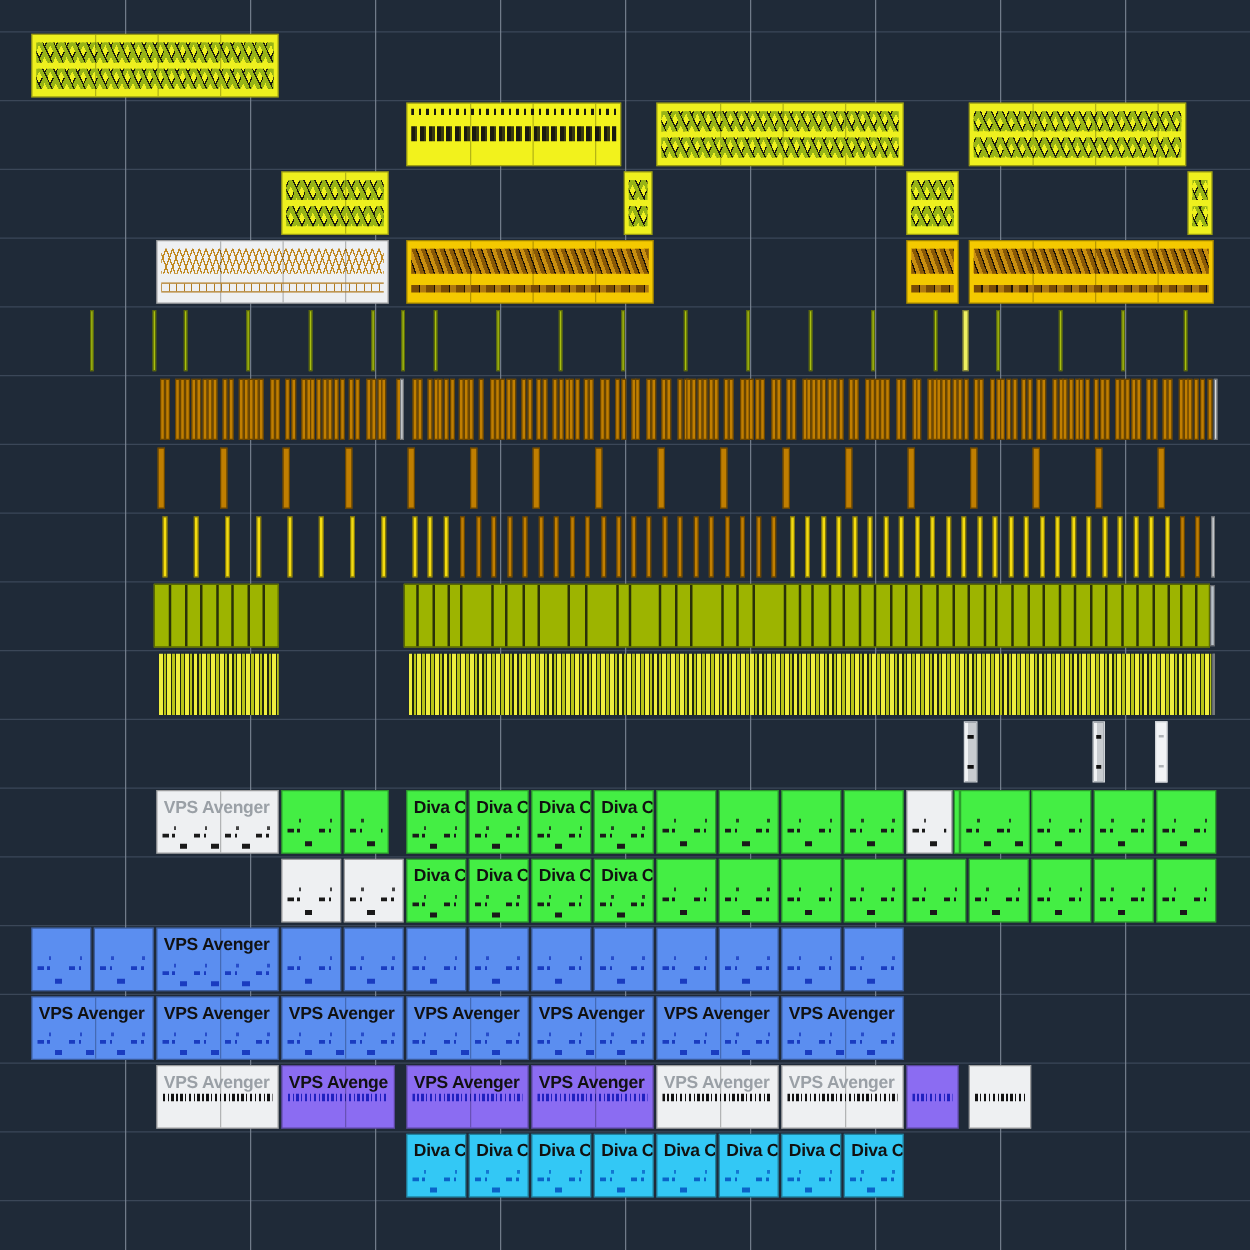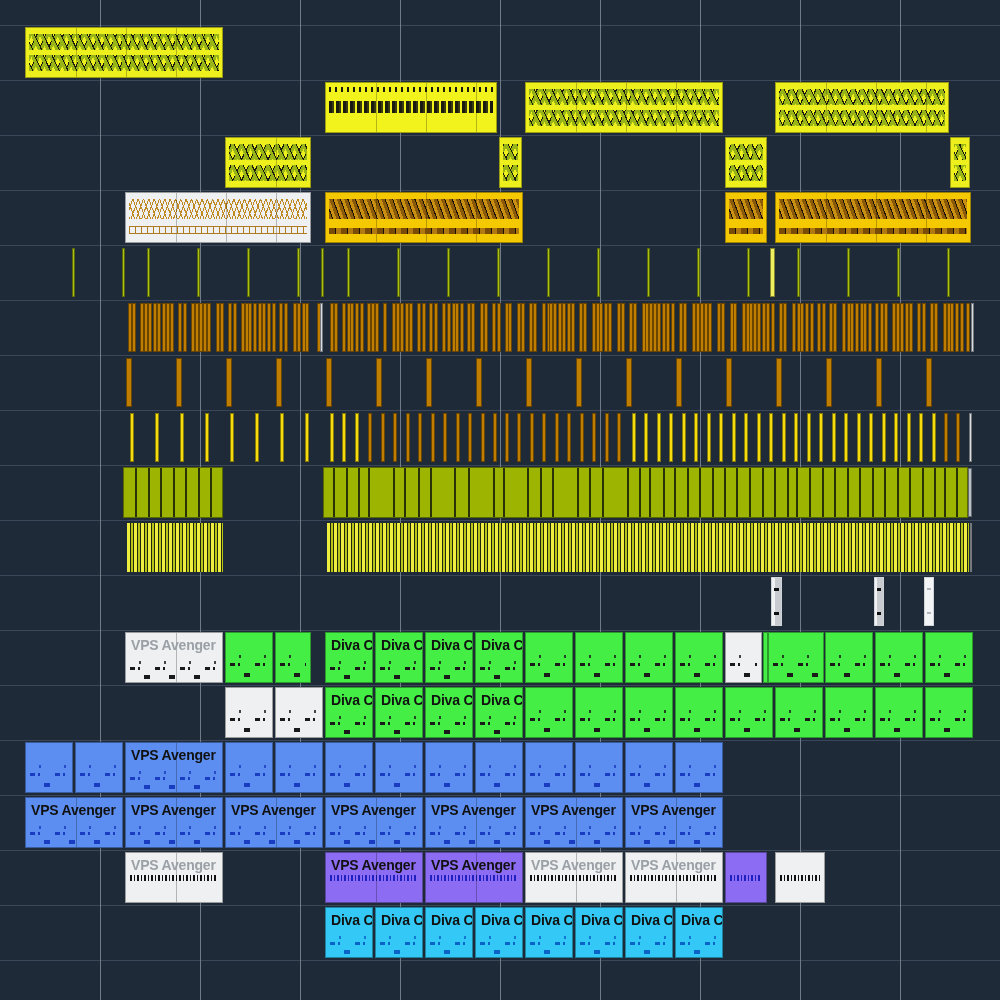--- a/index.html
+++ b/index.html
@@ -766,20 +766,25 @@
           <div class="div" style="left: 50px;"></div>
           <div class="lbl">VPS Avenger</div>
         </div>
       </div>
       <div class="" style="position: absolute; left: 0px; top: 850px; width: 1000px; height: 55px;">
         <div class="clip midi white labeled dense" style="left: 125px; top: 2px; width: 98px; height: 51px; background: rgb(238, 240, 242); --nc: #111111;">
           <div class="notes2"></div>
           <div class="div" style="left: 50px;"></div>
           <div class="lbl">VPS Avenger</div>
         </div>
+        <div class="clip midi labeled dense" style="left: 225px; top: 2px; width: 91px; height: 51px; background: rgb(139, 108, 242); --nc: #2020c0;">
+          <div class="notes2"></div>
+          <div class="div" style="left: 50px;"></div>
+          <div class="lbl">VPS Avenge</div>
+        </div>
         <div class="clip midi labeled dense" style="left: 325px; top: 2px; width: 98px; height: 51px; background: rgb(139, 108, 242); --nc: #2020c0;">
           <div class="notes2"></div>
           <div class="div" style="left: 50px;"></div>
           <div class="lbl">VPS Avenger</div>
         </div>
         <div class="clip midi labeled dense" style="left: 425px; top: 2px; width: 98px; height: 51px; background: rgb(139, 108, 242); --nc: #2020c0;">
           <div class="notes2"></div>
           <div class="div" style="left: 50px;"></div>
           <div class="lbl">VPS Avenger</div>
         </div>

